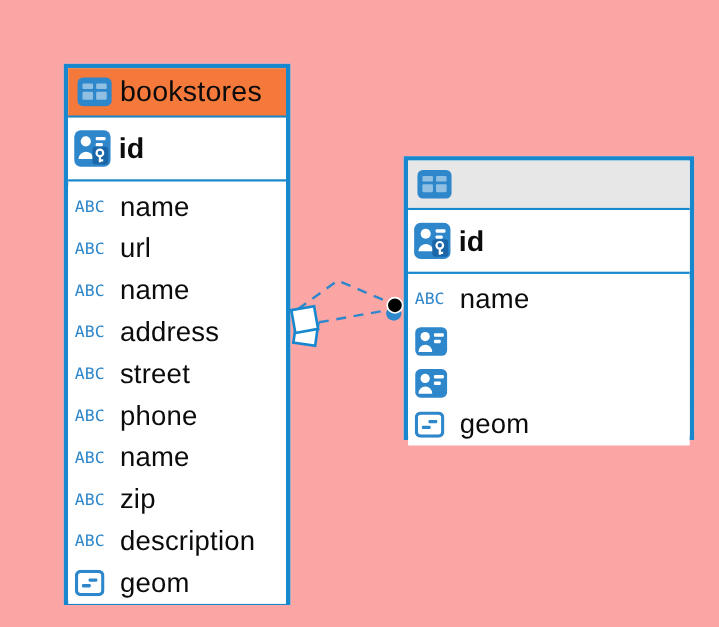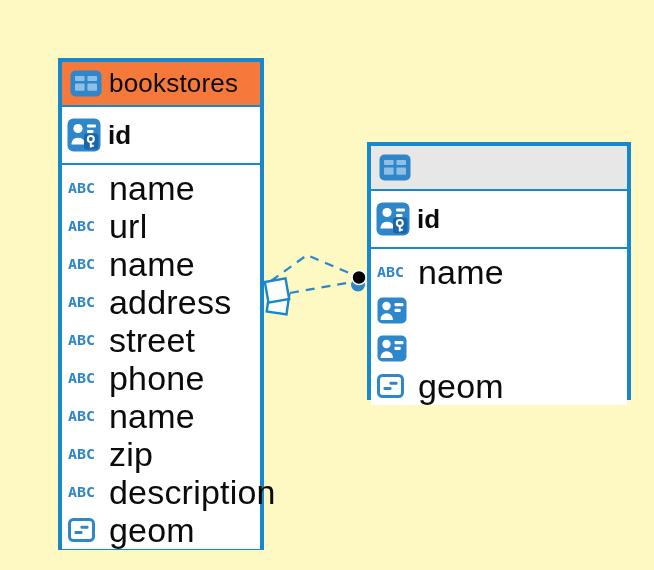--- a/index.html
+++ b/index.html
@@ -1,17 +1,17 @@
 <!DOCTYPE html>
 <html><head>
 <meta charset="utf-8">
 <style>
   html,body{margin:0;padding:0;background:#ffffff;}
   .canvas{
-    position:relative;width:654px;height:570px;background:#fef9c3;
+    position:relative;width:654px;height:570px;background:#fca5a5;
     font-family:"Liberation Sans", sans-serif;overflow:hidden;
     -webkit-font-smoothing:antialiased;
   }
   .tbl{
     position:absolute;box-sizing:border-box;
     border:4px solid #1787CE;background:#ffffff;
   }
   .tbl-bookstores{left:58px;top:58px;width:206px;height:492px;}
   .tbl-routes{left:367px;top:142px;width:264px;height:258px;}
   .hdr{
@@ -31,23 +31,23 @@
   .pkname{margin-left:7px;font-size:26px;font-weight:bold;color:#0b0b0b;}
   .cols{padding:4px 0 6px 0;}
   .row{
     display:flex;align-items:center;box-sizing:border-box;
     height:38px;padding-left:6px;background:#fff;
   }
   .icell{
     width:36px;display:flex;align-items:center;justify-content:flex-start;
     flex:0 0 36px;
   }
-  .colname{margin-left:5px;font-size:34px;color:#0b0b0b;letter-spacing:.2px;white-space:nowrap;}
+  .colname{margin-left:5px;font-size:25px;color:#0b0b0b;letter-spacing:.2px;white-space:nowrap;}
   .abc{
-    font-family:"DejaVu Sans Mono", monospace;font-weight:bold;
+    font-family:"DejaVu Sans Mono", monospace;font-weight:normal;
     font-size:15px;color:#2F87CB;letter-spacing:0px;line-height:1;
     transform:scaleY(.95);
   }
   .ic{display:block;}
   .overlay{position:absolute;left:0;top:0;pointer-events:none;}
   .overlay [data-interactable="true"]{pointer-events:auto;}
   .defs{position:absolute;width:0;height:0;overflow:hidden;}
 </style>
 </head>
 <body>

